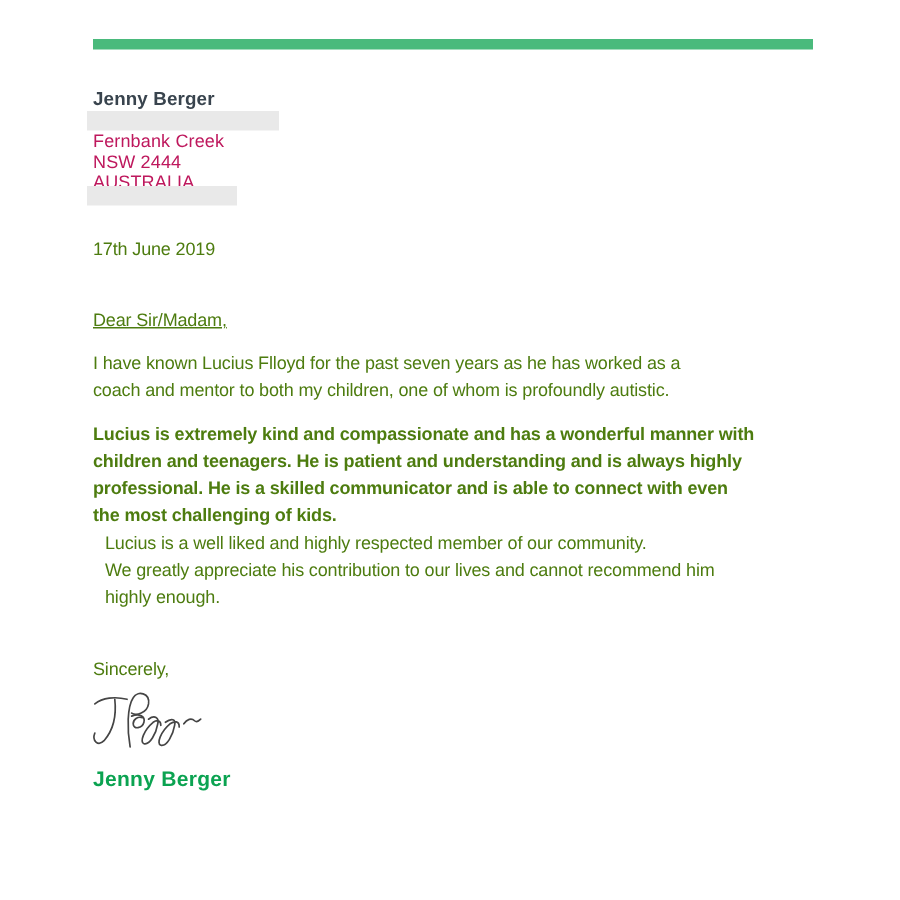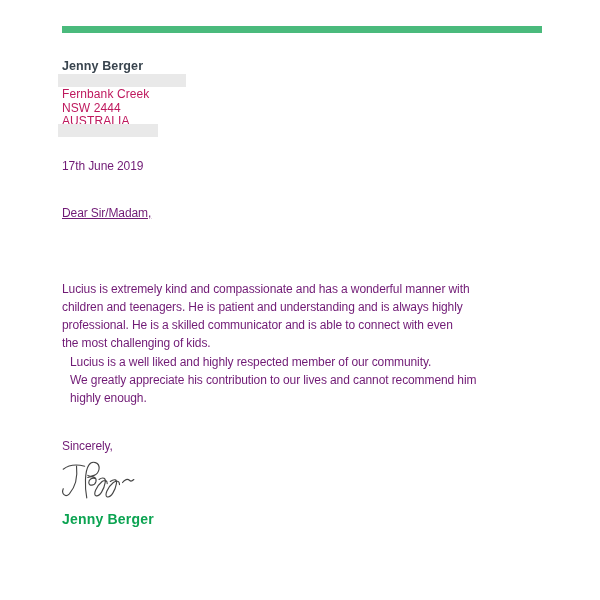--- a/index.html
+++ b/index.html
@@ -42,29 +42,29 @@
     font-size: 12px;
     line-height: 13.5px;
     color: #be185d;
     white-space: pre-line;
     letter-spacing: 0.1px;
   }
 
   .body-text {
     font-size: 12px;
     line-height: 18px;
-    color: #701a75;
+    color: #4d7c0f;
     letter-spacing: -0.1px;
     white-space: pre-line;
   }
 
   .letter-date   { position: absolute; left: 62px; top: 157px; }
   .salutation    { position: absolute; left: 62px; top: 204px; text-decoration: underline; }
   .paragraph.p1  { position: absolute; left: 62px; top: 233px; }
-  .paragraph.p2  { position: absolute; left: 62px; top: 280px; }
+  .paragraph.p2  { position: absolute; left: 62px; top: 280px; font-weight: bold; }
   .paragraph.p3  { position: absolute; left: 70px; top: 353px; }
   .closing       { position: absolute; left: 62px; top: 437px; text-align: right; }
 
   .signature {
     position: absolute;
     left: 58px; top: 458px;
     width: 80px; height: 45px;
   }
   .signature svg path {
     fill: none;
@@ -96,20 +96,22 @@
   <div class="sender-address">Fernbank Creek
 NSW 2444
 AUSTRALIA</div>
 
   <div class="redact-bar r2"></div>
 
   <div class="body-text letter-date">17th June 2019</div>
 
   <div class="body-text salutation">Dear Sir/Madam,</div>
 
+  <div class="body-text paragraph p1">I have known Lucius Flloyd for the past seven years as he has worked as a
+coach and mentor to both my children, one of whom is profoundly autistic.</div>
 
   <div class="body-text paragraph p2">Lucius is extremely kind and compassionate and has a wonderful manner with
 children and teenagers. He is patient and understanding and is always highly
 professional. He is a skilled communicator and is able to connect with even
 the most challenging of kids.</div>
 
   <div class="body-text paragraph p3">Lucius is a well liked and highly respected member of our community.
 We greatly appreciate his contribution to our lives and cannot recommend him
 highly enough.</div>
 

